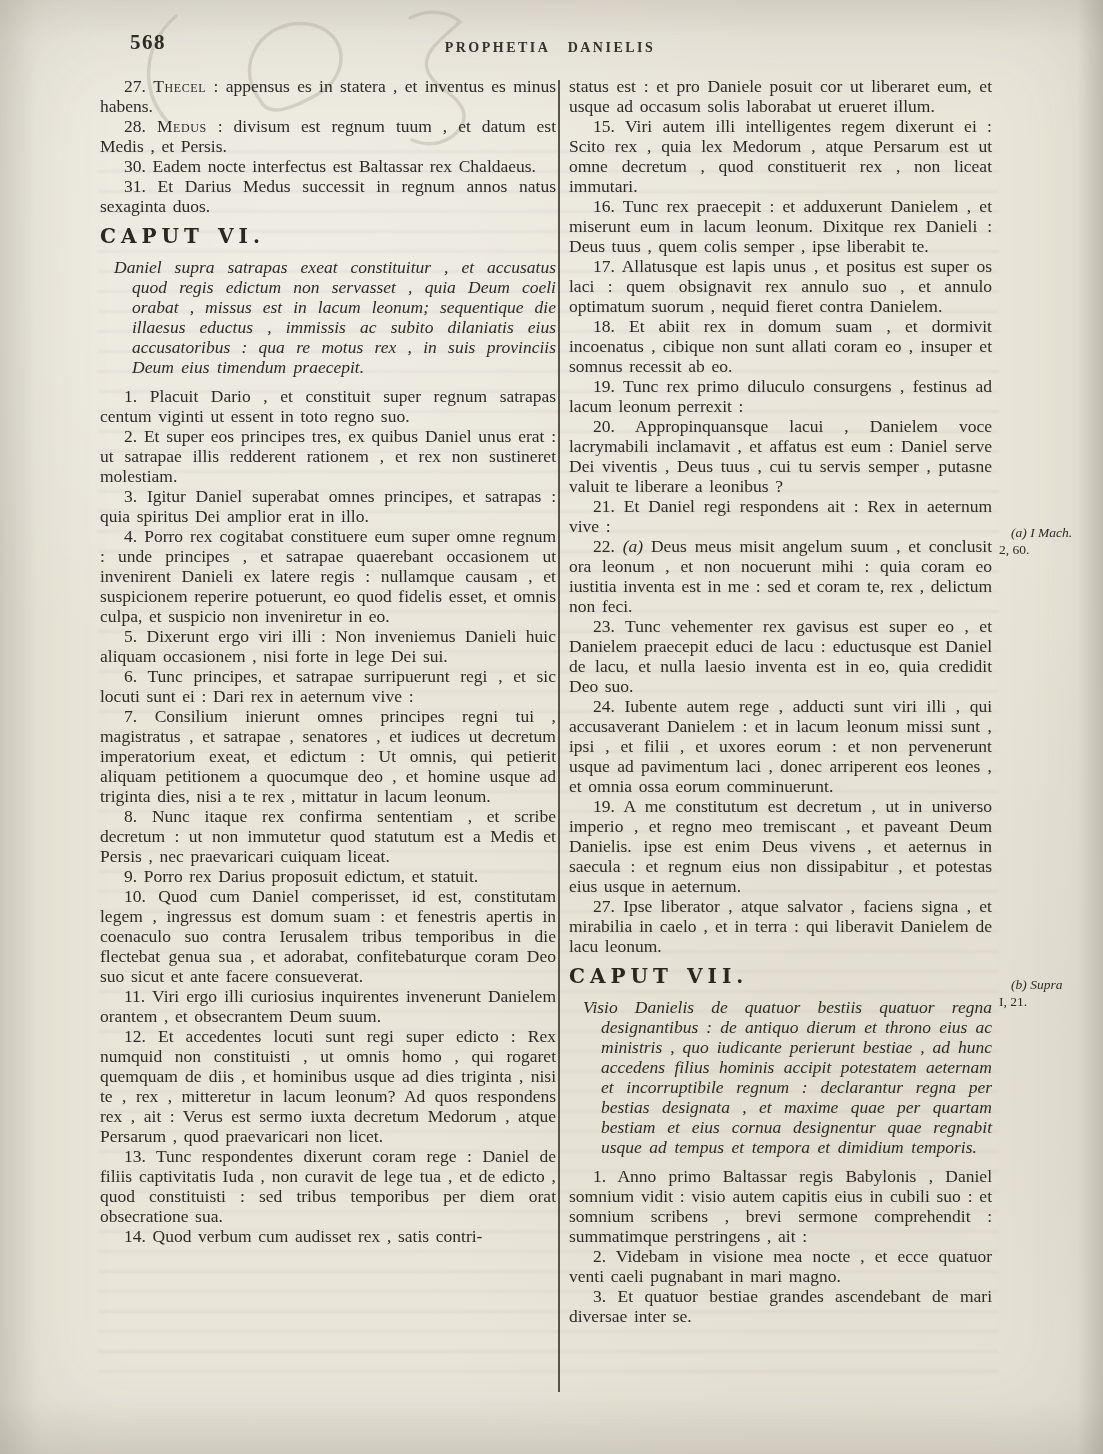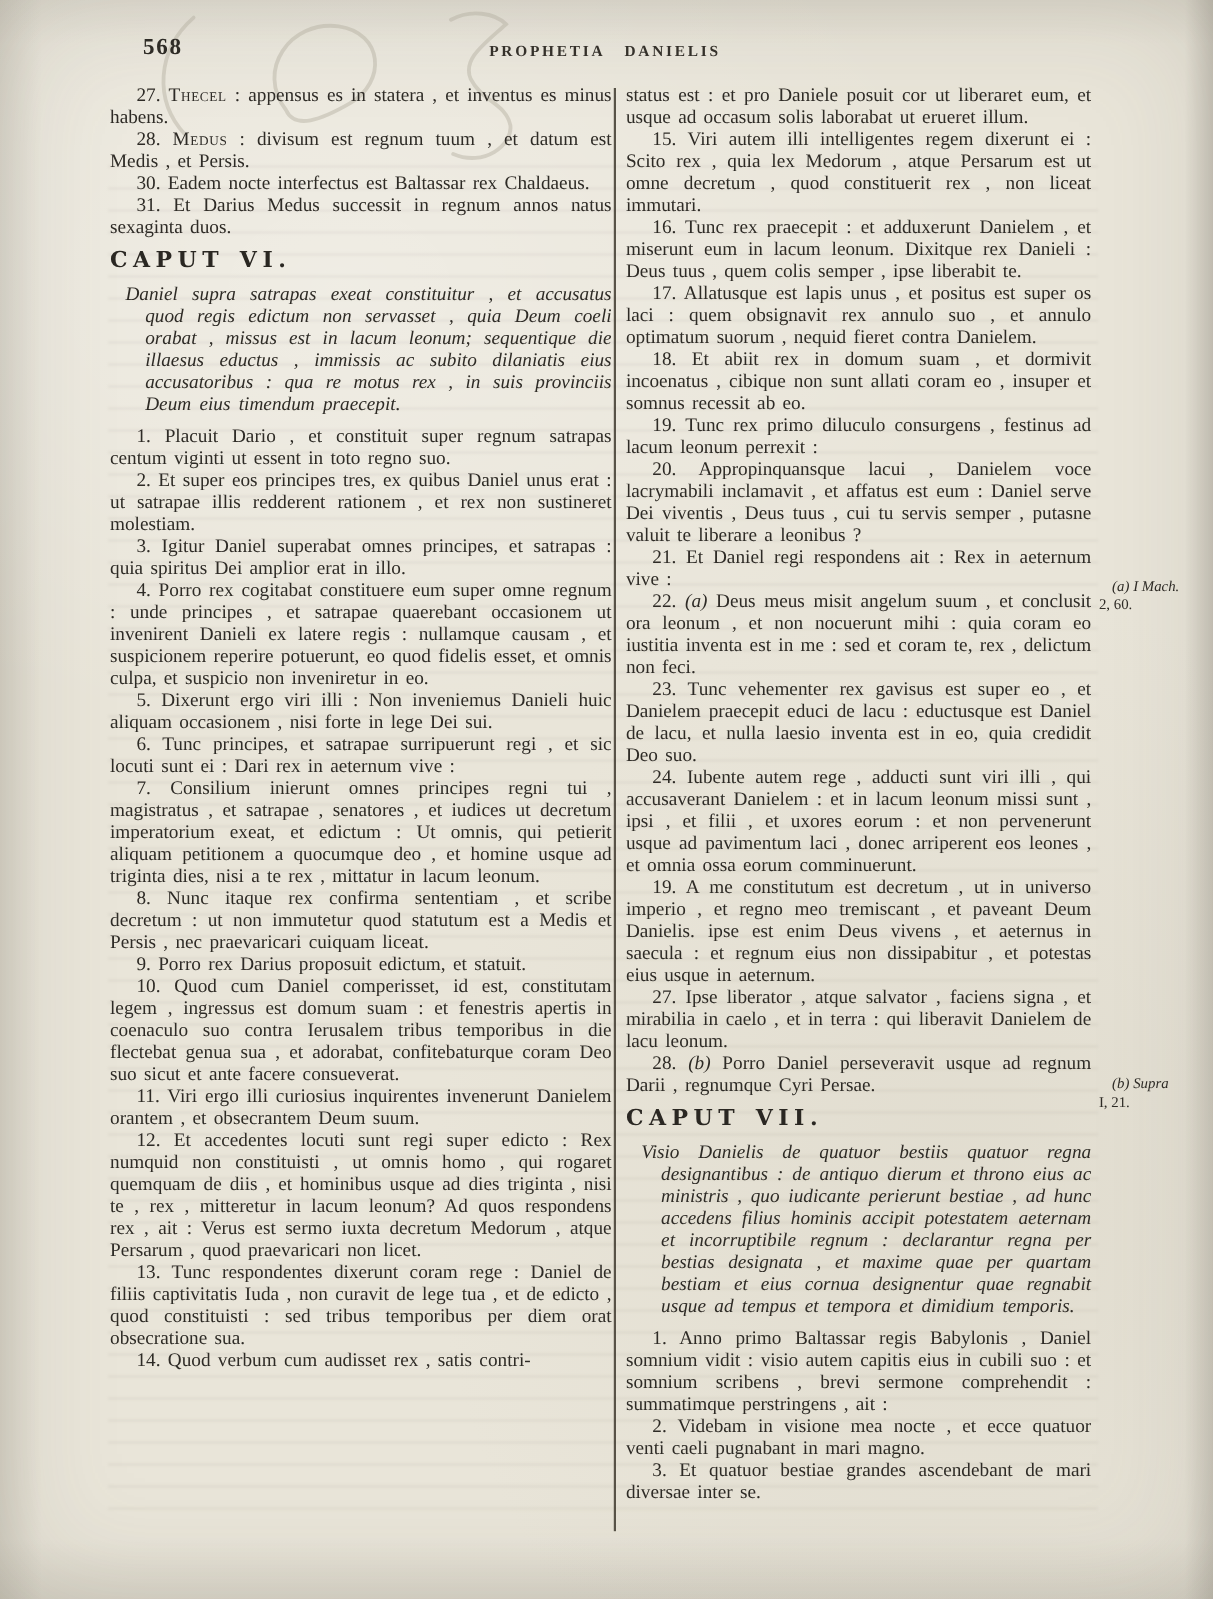--- a/index.html
+++ b/index.html
@@ -132,21 +132,20 @@
         <p class="verse"><span class="vnum">17.</span> Allatusque est lapis unus , et positus est super os laci : quem obsignavit rex annulo suo , et annulo optimatum suorum , nequid fieret contra Danielem.</p>
         <p class="verse"><span class="vnum">18.</span> Et abiit rex in domum suam , et dormivit incoenatus , cibique non sunt allati coram eo , insuper et somnus recessit ab eo.</p>
         <p class="verse"><span class="vnum">19.</span> Tunc rex primo diluculo consurgens , festinus ad lacum leonum perrexit :</p>
         <p class="verse"><span class="vnum">20.</span> Appropinquansque lacui , Danielem voce lacrymabili inclamavit , et affatus est eum : Daniel serve Dei viventis , Deus tuus , cui tu servis semper , putasne valuit te liberare a leonibus ?</p>
         <p class="verse"><span class="vnum">21.</span> Et Daniel regi respondens ait : Rex in aeternum vive :</p>
         <p class="verse"><span class="vnum">22.</span><span class="vmarker"> (a)</span> Deus meus misit angelum suum , et conclusit ora leonum , et non nocuerunt mihi : quia coram eo iustitia inventa est in me : sed et coram te, rex , delictum non feci.</p>
         <p class="verse"><span class="vnum">23.</span> Tunc vehementer rex gavisus est super eo , et Danielem praecepit educi de lacu : eductusque est Daniel de lacu, et nulla laesio inventa est in eo, quia credidit Deo suo.</p>
         <p class="verse"><span class="vnum">24.</span> Iubente autem rege , adducti sunt viri illi , qui accusaverant Danielem : et in lacum leonum missi sunt , ipsi , et filii , et uxores eorum : et non pervenerunt usque ad pavimentum laci , donec arriperent eos leones , et omnia ossa eorum comminuerunt.</p>
         <p class="verse"><span class="vnum">19.</span> A me constitutum est decretum , ut in universo imperio , et regno meo tremiscant , et paveant Deum Danielis. ipse est enim Deus vivens , et aeternus in saecula : et regnum eius non dissipabitur , et potestas eius usque in aeternum.</p>
         <p class="verse"><span class="vnum">27.</span> Ipse liberator , atque salvator , faciens signa , et mirabilia in caelo , et in terra : qui liberavit Danielem de lacu leonum.</p>
-        <p class="verse"><span class="vnum">28.</span><span class="vmarker"> (b)</span> Porro Daniel perseveravit usque ad regnum Darii , regnumque Cyri Persae.</p>
       </div>
     <h2 class="caput">CAPUT VII.</h2>
     <p class="summary">Visio Danielis de quatuor bestiis quatuor regna designantibus : de antiquo dierum et throno eius ac ministris , quo iudicante perierunt bestiae , ad hunc accedens filius hominis accipit potestatem aeternam et incorruptibile regnum : declarantur regna per bestias designata , et maxime quae per quartam bestiam et eius cornua designentur quae regnabit usque ad tempus et tempora et dimidium temporis.</p>
     <div id="vii-verses">
         <p class="verse"><span class="vnum">1.</span> Anno primo Baltassar regis Babylonis , Daniel somnium vidit : visio autem capitis eius in cubili suo : et somnium scribens , brevi sermone comprehendit : summatimque perstringens , ait :</p>
         <p class="verse"><span class="vnum">2.</span> Videbam in visione mea nocte , et ecce quatuor venti caeli pugnabant in mari magno.</p>
         <p class="verse"><span class="vnum">3.</span> Et quatuor bestiae grandes ascendebant de mari diversae inter se.</p>
       </div>
   </div>
 

